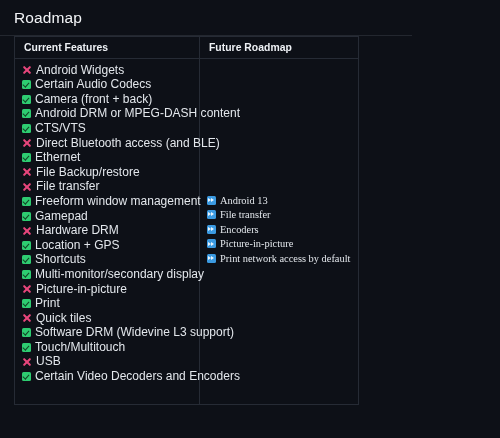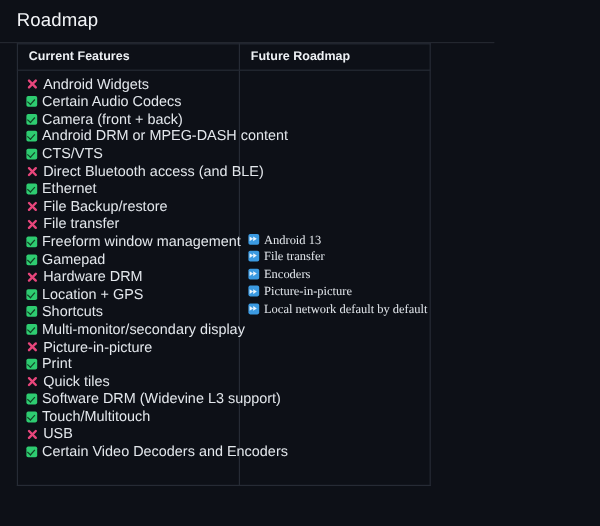--- a/index.html
+++ b/index.html
@@ -224,21 +224,21 @@
                 <li></li>
               </ul>
           </td>
           <td>
             <div class="future-cell-inner">
               <ul class="future" id="future-list">
                   <li><span class="ico ico-ff"></span><span>Android 13</span></li>
                   <li><span class="ico ico-ff"></span><span>File transfer</span></li>
                   <li><span class="ico ico-ff"></span><span>Encoders</span></li>
                   <li><span class="ico ico-ff"></span><span>Picture-in-picture</span></li>
-                  <li><span class="ico ico-ff"></span><span>Local network default by default</span></li>
+                  <li><span class="ico ico-ff"></span><span>Print network access by default</span></li>
                 </ul>
             </div>
           </td>
         </tr>
       </tbody>
     </table>
   </div>
 
 </div>
 

